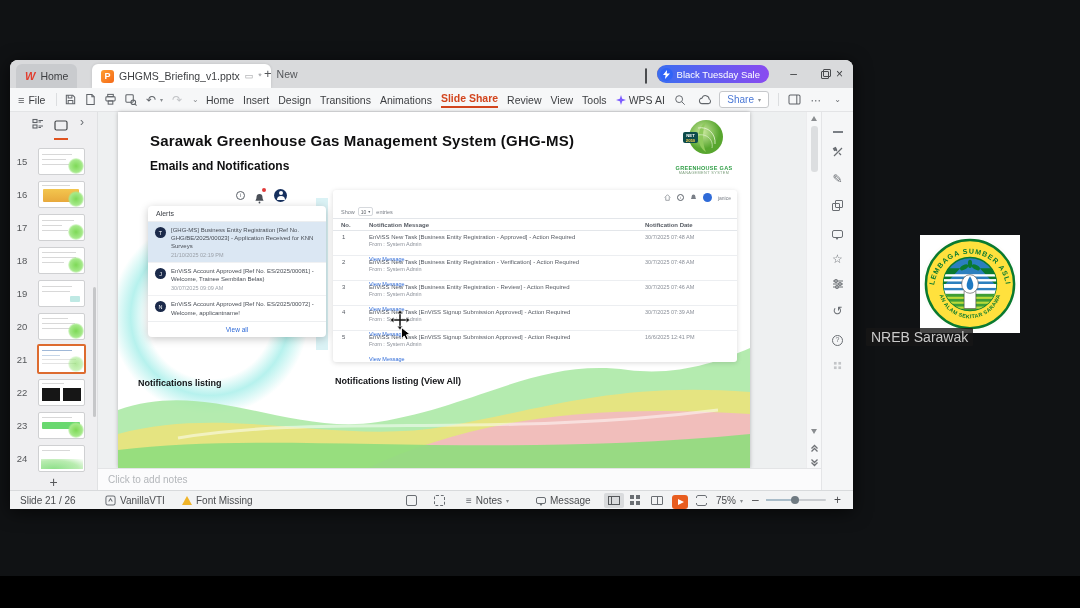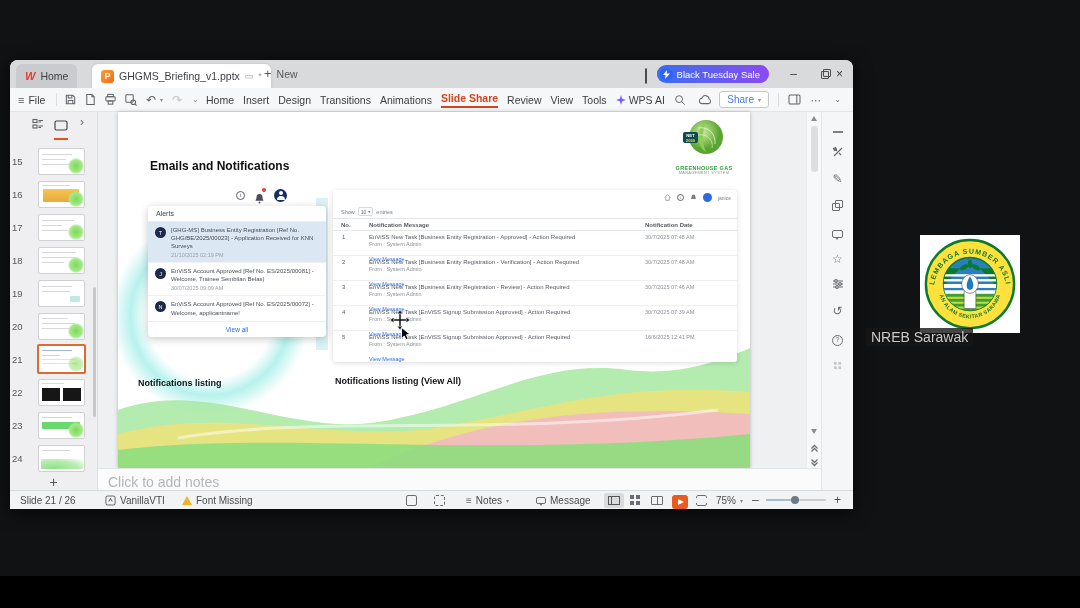--- a/index.html
+++ b/index.html
@@ -36,21 +36,21 @@
   .menu-active{color:#d2451e;font-weight:bold;border-bottom:2px solid #d2451e;padding-bottom:2px}
   .ico{display:inline-flex;align-items:center;justify-content:center}
   .ico svg{stroke:#5f6368;fill:none;stroke-width:1.1}
   .divv{position:absolute;width:1px;height:13px;background:#dcdee0;top:5px}
   .sharebtn{position:absolute;top:3px;height:17px;border:1px solid #c6c8cb;border-radius:3px;background:#fff;display:flex;align-items:center;gap:4px;padding:0 7px;font-size:10px;color:#4a78d6}
 
   
   .sidebar{position:absolute;left:0;top:52px;width:88px;height:378px;background:#efeff1;border-right:1px solid #e0e1e3}
   .sb-head{position:absolute;left:0;top:0;width:100%;height:26px}
   .thumb-item{position:absolute;left:0;width:100%;height:28px}
-  .thumb-num{position:absolute;left:2px;top:8px;width:20px;text-align:left;font-size:9.5px;color:#55575a}
+  .thumb-num{position:absolute;left:2px;top:8px;width:20px;text-align:center;font-size:9.5px;color:#55575a}
   .thumb-box{position:absolute;left:28px;top:0;width:47px;height:27px;background:#fff;border:1px solid #cfd0d2;border-radius:2px;overflow:hidden}
   .thumb-box .blob{position:absolute;right:0;bottom:0;width:16px;height:16px;border-radius:50%;background:radial-gradient(circle,#7ed957 0%,#a5e98a 55%,rgba(165,233,138,0) 75%)}
   .thumb-box .ln{position:absolute;left:3px;height:1px;background:#d8d8d8}
   .thumb-sel .thumb-box{border:2px solid #dd6b2f;left:27px;top:-2px;width:49px;height:30px}
   .plusrow{position:absolute;left:0;width:100%;text-align:center;font-size:14px;color:#55575a}
   .sb-scroll{position:absolute;right:1px;top:175px;width:3px;height:130px;background:#c6c7c9;border-radius:2px}
 
   
   .mainarea{position:absolute;left:88px;top:52px;width:708px;height:356px;background:#eef0f1}
   .canvas{position:absolute;left:20px;top:0;width:632px;height:356px;background:#fff;box-shadow:0 0 4px rgba(0,0,0,.25);overflow:hidden}
@@ -119,21 +119,21 @@
   .shapes2 i.a{left:0;top:3px;background:#f5f6f7}
   .shapes2 i.b{left:3px;top:0}
   .bub{display:inline-block;width:11px;height:8px;border:1.1px solid #6a6e73;border-radius:2px;position:relative}
   .bub:after{content:"";position:absolute;left:2px;bottom:-3px;border-left:2px solid transparent;border-right:2px solid transparent;border-top:3px solid #6a6e73}
   .qm{display:inline-flex;width:11px;height:11px;border:1.1px solid #6a6e73;border-radius:50%;font-size:7px;align-items:center;justify-content:center}
   .gridd{display:inline-block;width:9px;height:9px;color:#c3c5c8;
     background:radial-gradient(circle 1.4px,#c3c5c8 1.4px,transparent 1.5px) 0 0/4.5px 4.5px}
 
   
   .notesbar{position:absolute;left:88px;top:408px;width:723px;height:22px;background:#fbfbfc;border-top:1px solid #e3e4e6}
-  .notes-ph{position:absolute;left:10px;top:5px;font-size:14px;color:#b3b6ba}
+  .notes-ph{position:absolute;left:10px;top:5px;font-size:10px;color:#b3b6ba}
   .statusbar{position:absolute;left:0;top:430px;width:100%;height:19px;background:#f2f3f4;border-top:1px solid #d8dadc;font-size:10px;color:#4a4c4f;border-radius:0}
   .st{position:absolute;top:0;height:18px;display:flex;align-items:center;gap:4px;white-space:nowrap}
   .warn{width:0;height:0;border-left:5px solid transparent;border-right:5px solid transparent;border-bottom:9px solid #f0b429;position:relative}
   .sb-ic{width:11px;height:11px;border:1.1px solid #6a6e73;border-radius:2px;display:inline-block;position:relative}
   .view-normal{width:20px;height:15px;background:#d9dbdd;border-radius:2px;display:flex;align-items:center;justify-content:center}
   .vn-in{width:12px;height:9px;border:1.1px solid #55585b;position:relative}
   .vn-in:before{content:"";position:absolute;left:2px;top:0;width:1px;height:100%;background:#55585b}
   .sorter{display:inline-block;width:10px;height:10px;background:
     linear-gradient(#6a6e73,#6a6e73) 0 0/4px 4px no-repeat,linear-gradient(#6a6e73,#6a6e73) 6px 0/4px 4px no-repeat,
     linear-gradient(#6a6e73,#6a6e73) 0 6px/4px 4px no-repeat,linear-gradient(#6a6e73,#6a6e73) 6px 6px/4px 4px no-repeat}
@@ -391,20 +391,21 @@
         <div class="tealbar"></div>
 
         <svg class="wave" viewBox="0 0 632 150" preserveAspectRatio="none">
           <path d="M0,92 C90,60 170,118 260,104 C360,88 420,40 510,52 C560,58 600,44 632,30 L632,150 L0,150 Z" fill="#a7e7a1" opacity=".85"></path>
           <path d="M0,116 C110,86 220,128 330,108 C430,90 500,64 632,74 L632,150 L0,150 Z" fill="#f1e276" opacity=".8"></path>
           <path d="M250,150 C340,108 450,84 632,96 L632,150 Z" fill="#f3b7c6" opacity=".85"></path>
           <path d="M0,132 C160,112 360,142 632,116 L632,150 L0,150 Z" fill="#8edd7d" opacity=".9"></path>
           <path d="M60,120 C200,96 380,120 600,92" stroke="#ffffff" stroke-width="3" fill="none" opacity=".5"></path>
         </svg>
 
+        <div class="s-title">Sarawak Greenhouse Gas Management System (GHG-MS)</div>
         <div class="s-sub">Emails and Notifications</div>
 
         <div class="ghglogo">
           <svg width="44" height="42" viewBox="0 0 44 42">
             <defs>
                 <radialGradient id="gl" cx="40%" cy="35%">
                   <stop offset="0%" stop-color="#cdeaa0"></stop>
                   <stop offset="100%" stop-color="#58a62f"></stop>
                 </radialGradient>
               </defs>

